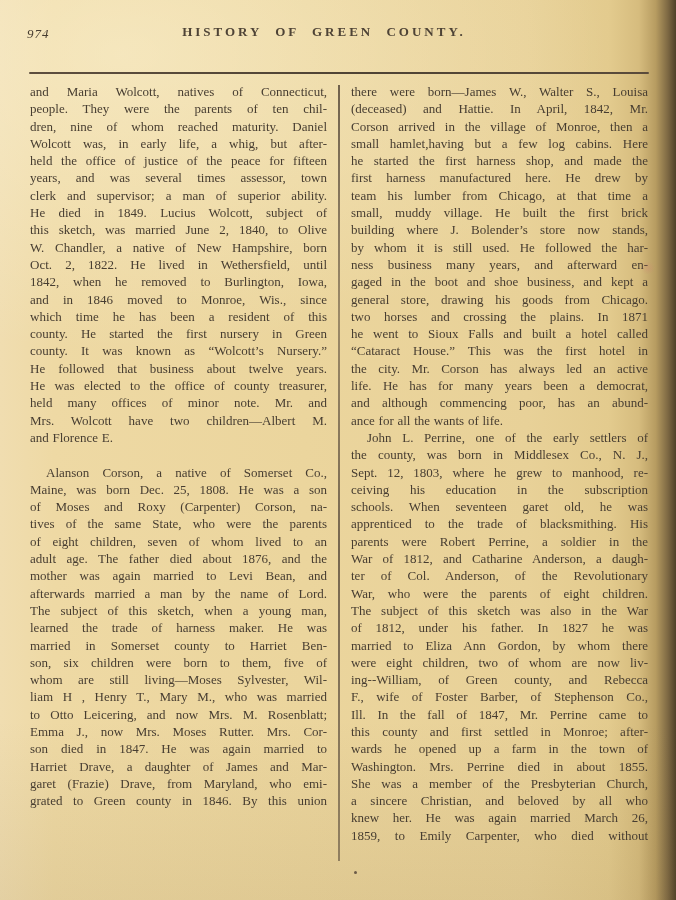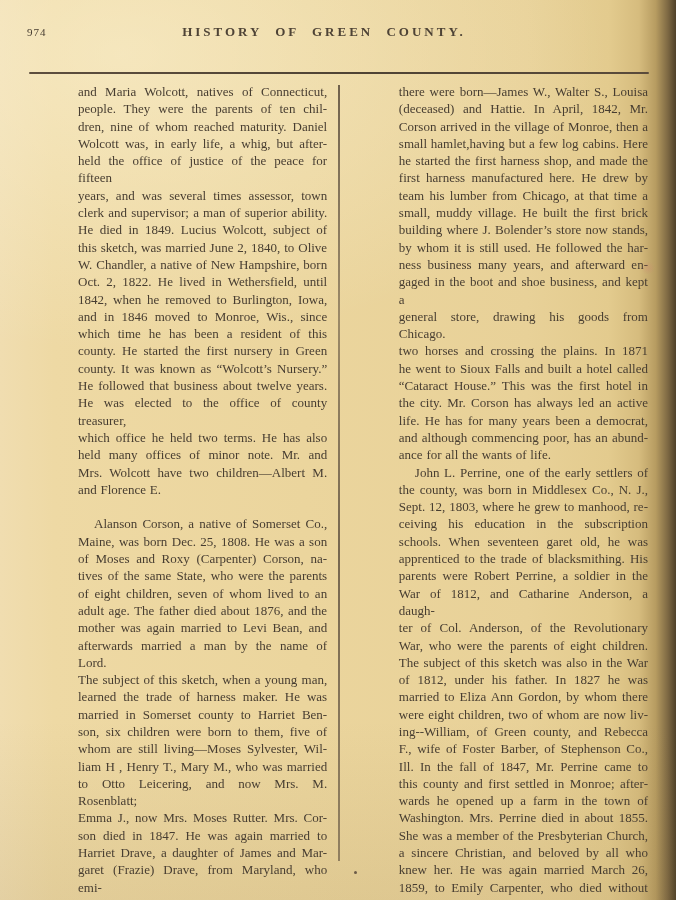--- a/index.html
+++ b/index.html
@@ -18,41 +18,41 @@
       linear-gradient(90deg,
         #f0ddb0 0px, #eed9a4 8%, #ebd59d 45%, #e8d198 78%,
         #e3cb8e 90%, #d6bc7e 94.5%, #b79c61 97%, #7d6843 98.8%, #4f4129 100%);
     overflow: hidden;
   }
 
   
   .header { position: absolute; top: 0; left: 0; width: 100%; height: 60px; }
   .page-number {
     position: absolute; left: 27px; top: 26px;
-    font-size: 11px; letter-spacing: 1px;
+    font-size: 13px; letter-spacing: 1px; font-style: italic;
   }
   .page-title {
     position: absolute; left: 0; top: 24px; width: 648px;
     text-align: center;
     font-size: 13px; font-weight: bold;
     letter-spacing: 3px; word-spacing: 7px;
     color: #4e4336;
   }
   .header-rule {
     position: absolute; top: 72px; left: 29px; width: 620px; height: 2px;
     background: linear-gradient(90deg, #5d4e3e, #4f4334 55%, #5a4b3b);
     border-radius: 1px;
   }
 
   
   .columns {
     position: absolute; top: 83px; left: 30px; width: 618px; height: 782px;
     display: flex;
   }
-  .col { width: 297px; margin-left: 48px; }
+  .col { width: 297px; }
   .col-divider {
     width: 2px; margin: 2px 11px 0 11px; height: 776px;
     background: linear-gradient(180deg,
       rgba(90,76,60,0.85), rgba(90,76,60,0.55) 30%,
       rgba(90,76,60,0.8) 60%, rgba(90,76,60,0.6) 100%);
   }
   .line {
     font-size: 13px;
     line-height: 17.3px;
     text-align: justify;
@@ -99,21 +99,20 @@
           <div class="line">this sketch, was married June 2, 1840, to Olive</div>
           <div class="line">W. Chandler, a native of New Hampshire, born</div>
           <div class="line">Oct. 2, 1822. He lived in Wethersfield, until</div>
           <div class="line">1842, when he removed to Burlington, Iowa,</div>
           <div class="line">and in 1846 moved to Monroe, Wis., since</div>
           <div class="line">which time he has been a resident of this</div>
           <div class="line">county. He started the first nursery in Green</div>
           <div class="line">county. It was known as “Wolcott’s Nursery.”</div>
           <div class="line">He followed that business about twelve years.</div>
           <div class="line">He was elected to the office of county treasurer,</div>
-          <div class="line">which office he held two terms. He has also</div>
           <div class="line">held many offices of minor note. Mr. and</div>
           <div class="line">Mrs. Wolcott have two children—Albert M.</div>
           <div class="line flush">and Florence E.</div>
         </div>
         <div class="para gap">
           <div class="line indent">Alanson Corson, a native of Somerset Co.,</div>
           <div class="line">Maine, was born Dec. 25, 1808. He was a son</div>
           <div class="line">of Moses and Roxy (Carpenter) Corson, na-</div>
           <div class="line">tives of the same State, who were the parents</div>
           <div class="line">of eight children, seven of whom lived to an</div>

